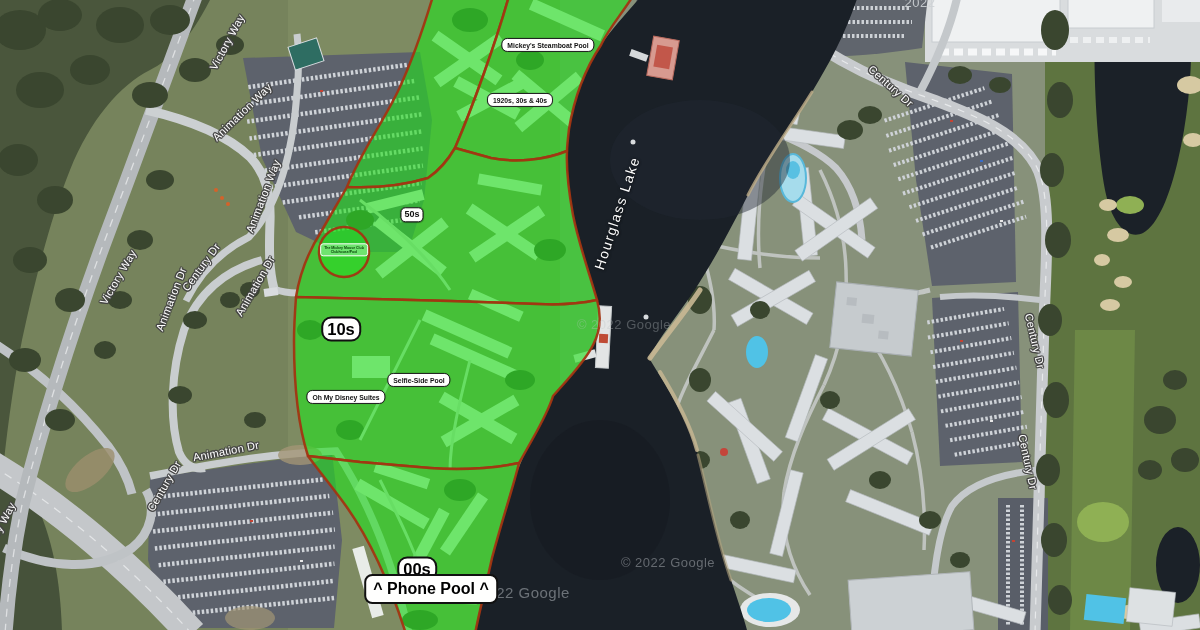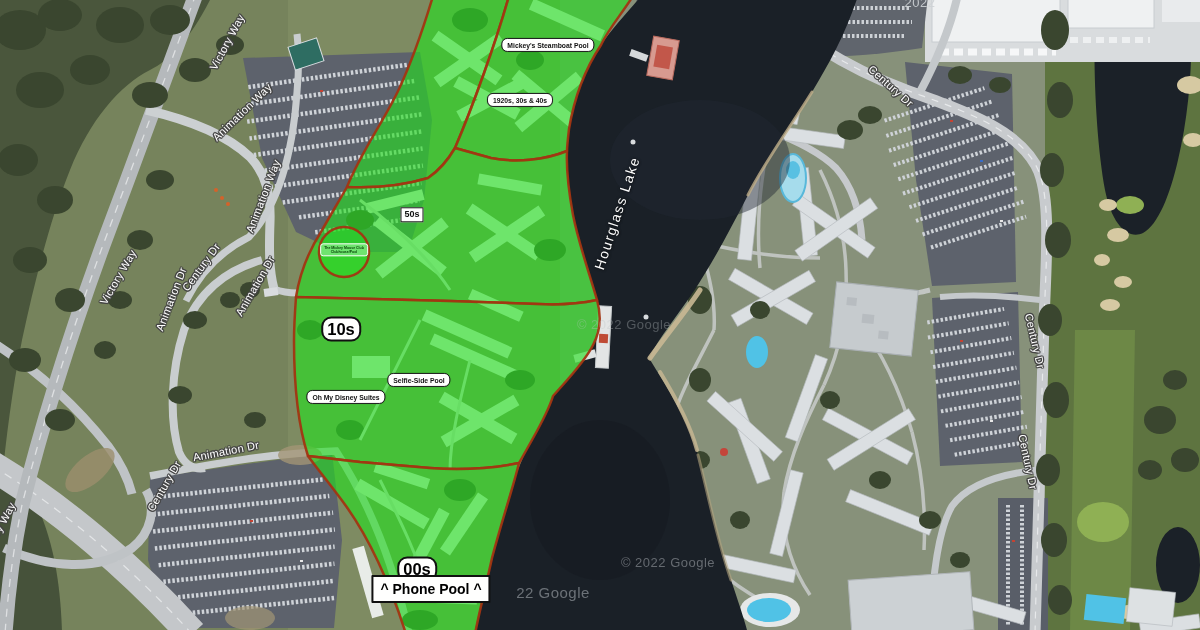--- a/index.html
+++ b/index.html
@@ -3,24 +3,24 @@
 <meta charset="utf-8">
 <style>
   html,body{margin:0;padding:0;background:#222;}
   .stage{position:relative;width:1200px;height:630px;overflow:hidden;
          font-family:"Liberation Sans",sans-serif;background:#76835c;}
   .stage svg{position:absolute;left:0;top:0;}
   .labels-layer{position:absolute;left:0;top:0;width:100%;height:100%;pointer-events:none;}
   .plabel{position:absolute;transform:translate(-50%,-50%);background:#fffffe;border:1.3px solid #1b1b1b;
           border-radius:6px;padding:2.5px 5px;font-size:6.8px;font-weight:bold;color:#111;
           white-space:nowrap;line-height:1.05;box-shadow:0 0 1px rgba(0,0,0,.35);}
-  .plabel.md{font-size:9px;border-radius:0;border-width:1.5px;padding:2px 3px;}
+  .plabel.md{font-size:9px;border-radius:5px;border-width:1.5px;padding:2px 3px;}
   .zone{position:absolute;transform:translate(-50%,-50%);background:#fffffe;border:2.6px solid #111;
         border-radius:10px;padding:1px 4px;font-size:16.5px;font-weight:bold;color:#000;white-space:nowrap;}
-  .zone.wide{font-size:14px;border-radius:1px;padding:4px 7px;}
+  .zone.wide{font-size:16px;border-radius:8px;padding:4px 7px;}
   .chip{position:absolute;transform:translate(-50%,-50%);background:#6fe46f;border:1.3px solid #ffffff;
         border-radius:3px;padding:1.5px 3px;text-align:center;color:#063f06;font-size:3.5px;
         font-weight:bold;line-height:1.2;white-space:nowrap;}
   .rlabel{position:absolute;color:#fff;font-size:11px;letter-spacing:.3px;white-space:nowrap;
           transform:translate(-50%,-50%) rotate(var(--r,0deg));
           text-shadow:-1px -1px 0 rgba(68,68,68,.95),1px -1px 0 rgba(68,68,68,.95),
                       -1px 1px 0 rgba(68,68,68,.95),1px 1px 0 rgba(68,68,68,.95),
                       0 -1.3px 0 rgba(68,68,68,.8),0 1.3px 0 rgba(68,68,68,.8),
                       -1.3px 0 0 rgba(68,68,68,.8),1.3px 0 0 rgba(68,68,68,.8);}
   .wlabel{position:absolute;color:#fdfdfd;font-size:14px;letter-spacing:1.5px;white-space:nowrap;
@@ -371,21 +371,21 @@
     <path d="M 308,456 L 360,462 L 430,468 C 458,470 489,469 519,463 C 513,488 502,520 492,558 C 485,590 479,613 475,634 L 406,634 C 391,587 371,541 346,506 C 333,488 319,471 308,456 Z"></path>
     <circle cx="344" cy="252" r="25" fill-opacity=".5"></circle>
   </g>
 </svg>
 
 <div class="labels-layer">
 
   <span class="wlabel" style="left:617px;top:213px;--r:-72deg">Hourglass Lake</span>
   <span class="wm w0" style="left:624px;top:324px">© 2022 Google</span>
   <span class="wm w1" style="left:668px;top:562px">© 2022 Google</span>
-  <span class="wm w2" style="left:553px;top:592px">22 Google</span>
+  <span class="wm w2" style="left:533px;top:592px">22 Google</span>
   <span class="wm w3" style="left:920px;top:2px">2022</span>
 
   <span class="rlabel" style="left:227px;top:42px;--r:-62deg">Victory Way</span>
   <span class="rlabel" style="left:242px;top:112px;--r:-44deg">Animation Way</span>
   <span class="rlabel" style="left:263px;top:196px;--r:-69deg">Animation Way</span>
   <span class="rlabel" style="left:118px;top:277px;--r:-60deg">Victory Way</span>
   <span class="rlabel" style="left:171px;top:299px;--r:-69deg">Animation Dr</span>
   <span class="rlabel" style="left:201px;top:267px;--r:-54deg">Century Dr</span>
   <span class="rlabel" style="left:255px;top:286px;--r:-60deg">Animation Dr</span>
   <span class="rlabel" style="left:226px;top:451px;--r:-11deg">Animation Dr</span>

